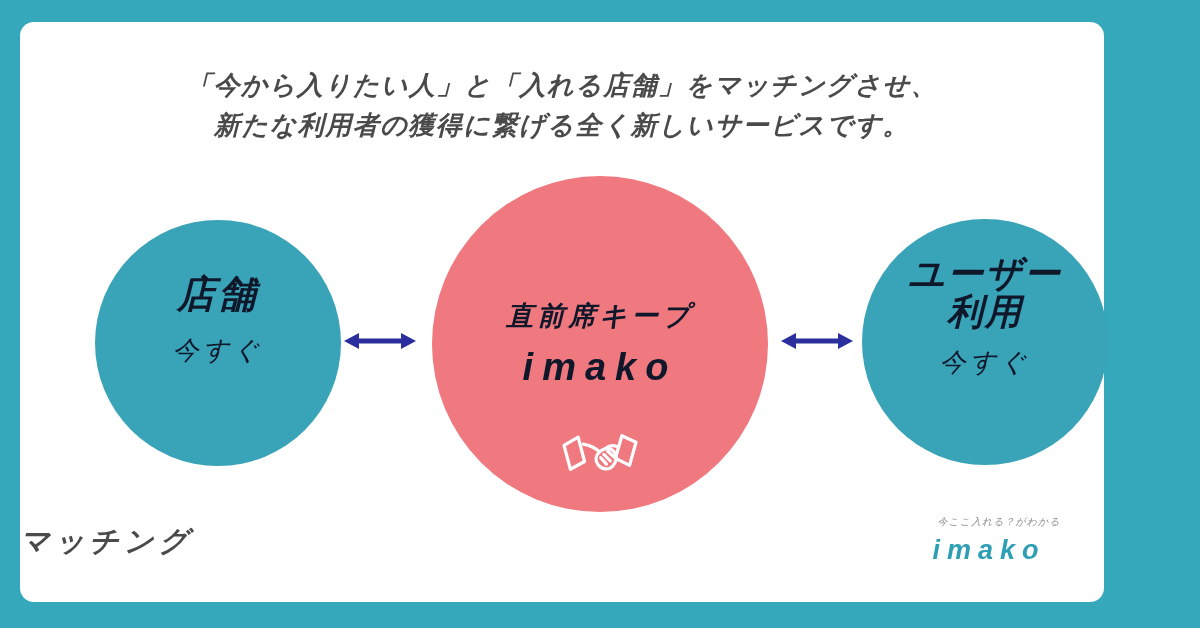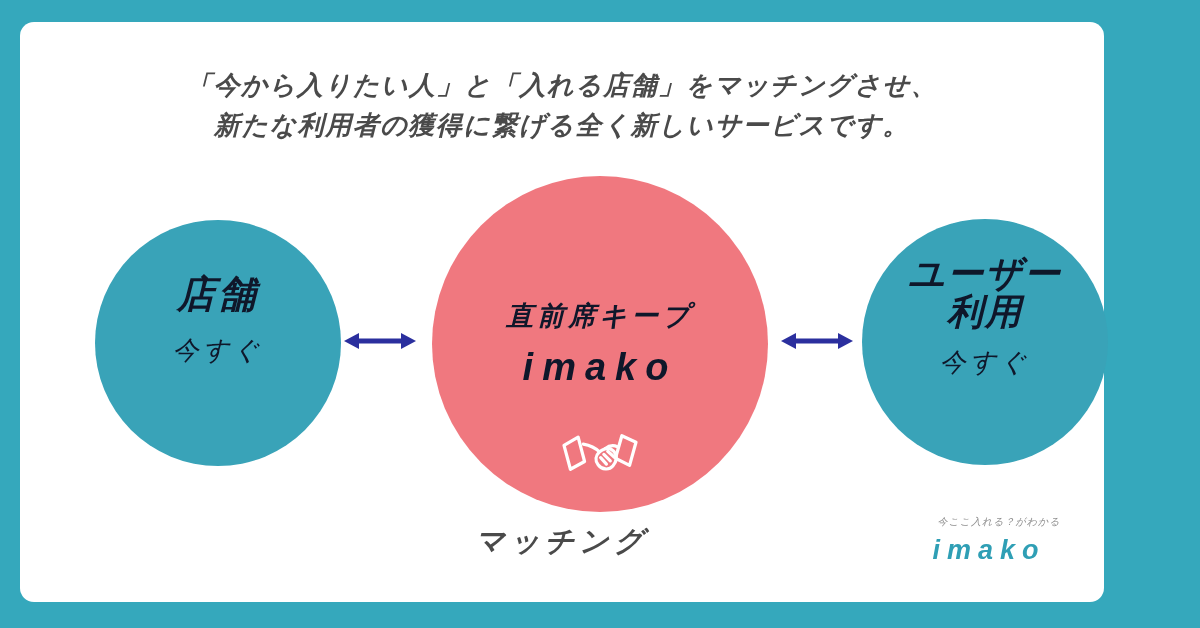--- a/index.html
+++ b/index.html
@@ -57,21 +57,20 @@
     position: absolute;
     width: 74px; height: 24px;
   }
   .arrow-left  { left: 323px; top: 307px; }
   .arrow-right { left: 760px; top: 307px; }
 
   .caption {
     position: absolute;
     top: 503px; left: 0;
     width: 100%;
-    text-align: center;
     color: #4a4a4a;
     font-size: 29px;
     font-weight: 700;
     line-height: 32px;
     letter-spacing: 5px;
   }
 
   .logo-block {
     position: absolute;
     right: 30px; top: 489px;

